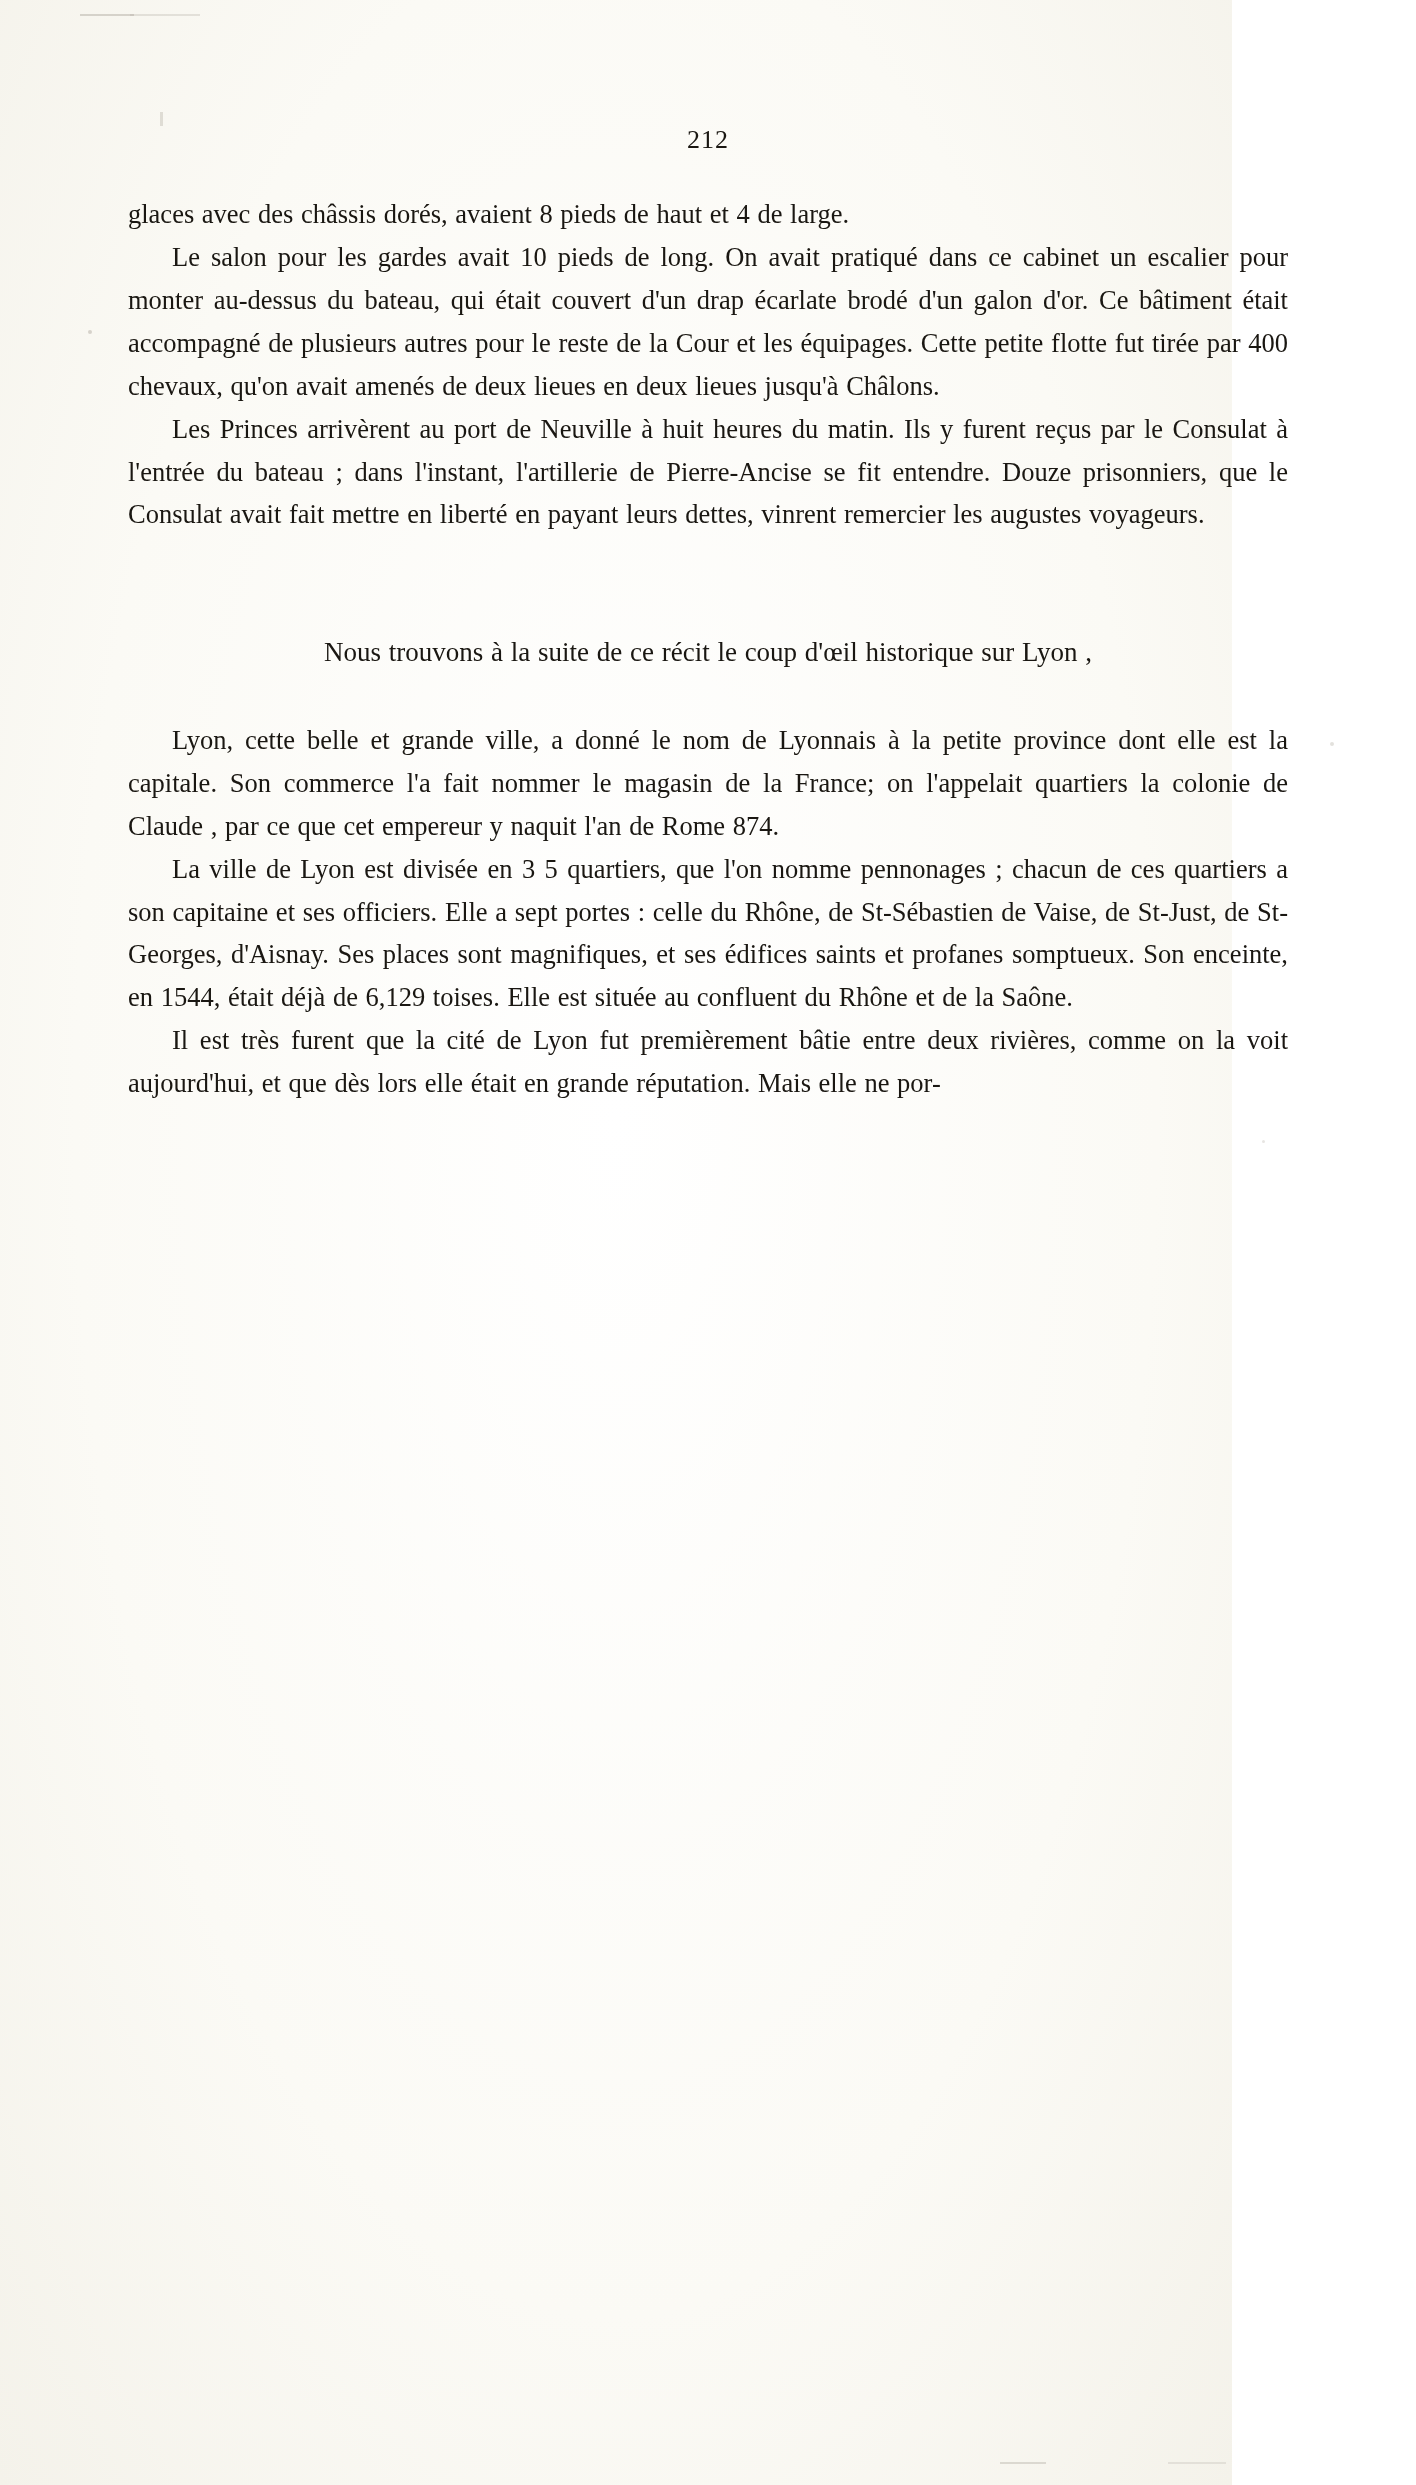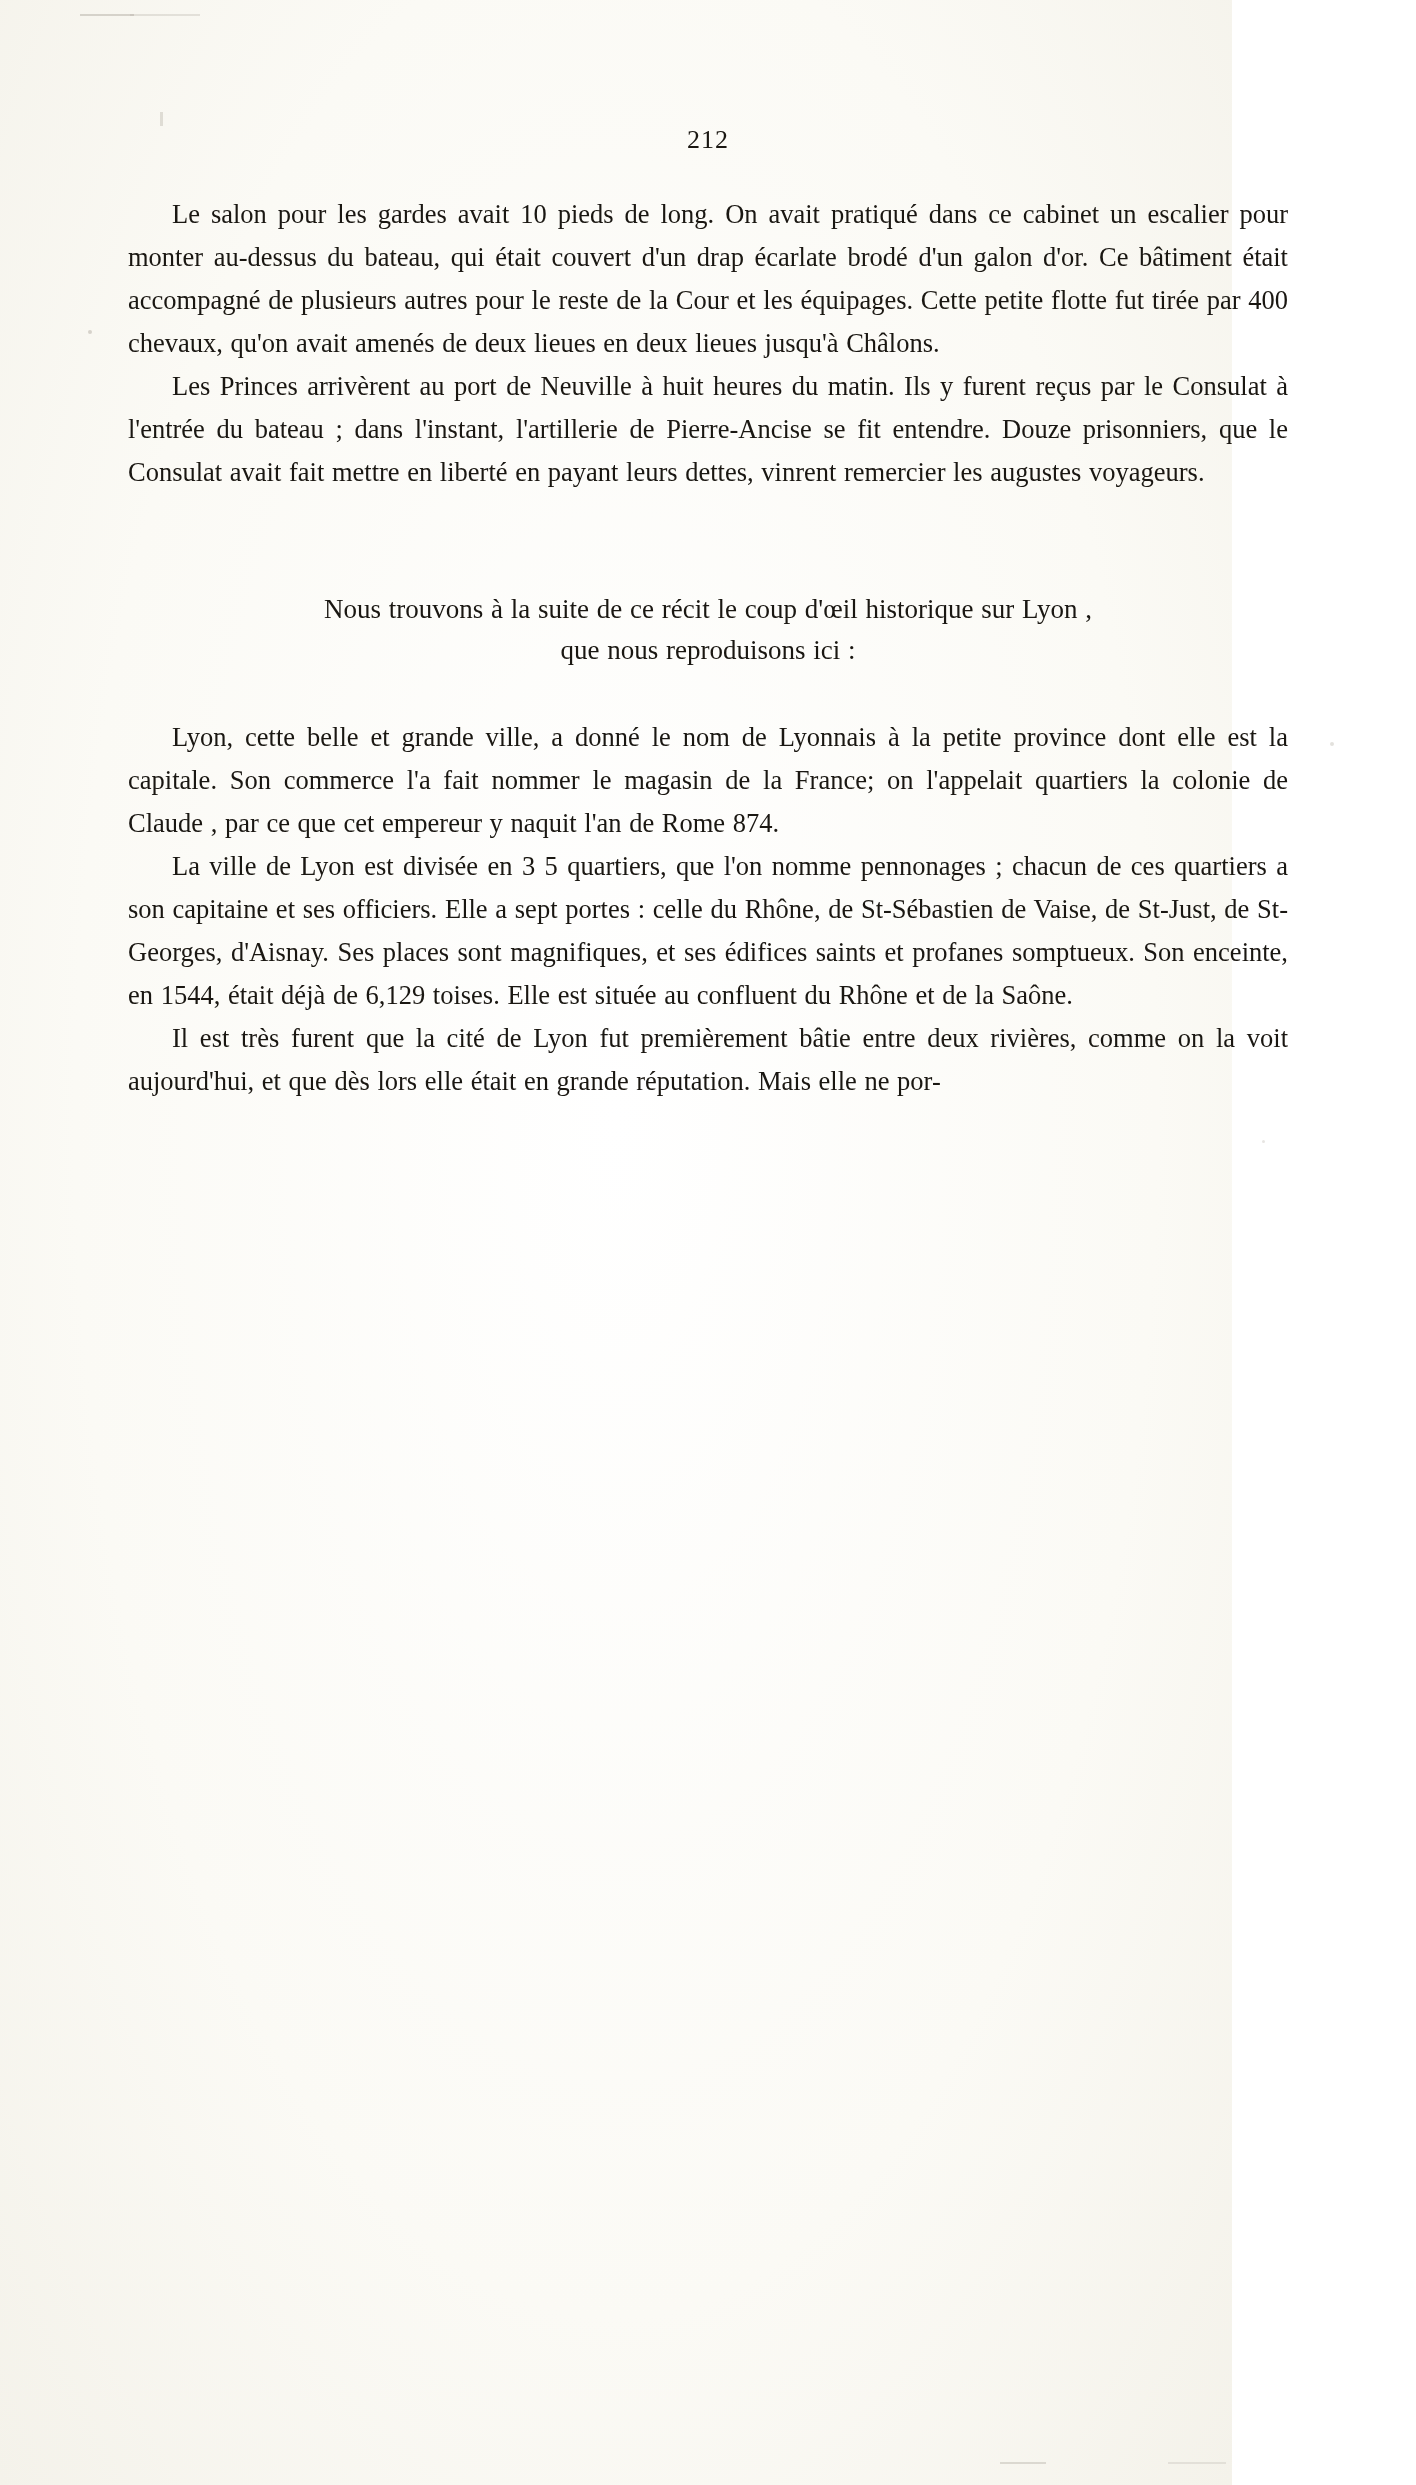--- a/index.html
+++ b/index.html
@@ -101,28 +101,28 @@
   <span class="edge-mark em-left-d"></span>
   <span class="edge-mark em-right-d"></span>
   <span class="edge-mark em-mid-r"></span>
   <span class="edge-mark em-bot-l"></span>
   <span class="edge-mark em-bot-r"></span>
 
   <div class="content">
 
     <div class="folio">212</div>
 
+    <p class="body">glaces avec des châssis dorés, avaient 8 pieds de haut et 4 de large.</p>
     <p class="body indent">Le salon pour les gardes avait 10 pieds de long. On avait pratiqué dans ce cabinet un escalier pour monter au-dessus du bateau, qui était couvert d'un drap écarlate brodé d'un galon d'or. Ce bâtiment était accompagné de plusieurs autres pour le reste de la Cour et les équipages. Cette petite flotte fut tirée par 400 chevaux, qu'on avait amenés de deux lieues en deux lieues jusqu'à Châlons.</p>
     <p class="body indent">Les Princes arrivèrent au port de Neuville à huit heures du matin. Ils y furent reçus par le Consulat à l'entrée du bateau ; dans l'instant, l'artillerie de Pierre-Ancise se fit entendre. Douze prisonniers, que le Consulat avait fait mettre en liberté en payant leurs dettes, vinrent remercier les augustes voyageurs.</p>
 
     <div class="rule-gap"></div>
 
     <div class="note">
       <span>Nous trouvons à la suite de ce récit le coup d'œil historique sur Lyon ,</span>
-      <span class="line2">que nous reproduisons ici :</span>
     </div>
 
     <p class="body indent" id="q1"><span>Lyon, cette belle et grande ville, a donné le nom de Lyonnais à la petite province dont elle est la capitale. Son commerce l'a fait nommer le </span><span class="ital">magasin de la France;</span><span> on l'appelait quartiers </span><span class="ital">la colonie de Claude ,</span><span> par ce que cet empereur y naquit l'an de Rome 874.</span></p>
     <p class="body indent" id="q2"><span>La ville de Lyon est divisée en 3 5 quartiers, que l'on nomme </span><span class="ital">pennonages ;</span><span> chacun de ces quartiers a son capitaine et ses officiers. Elle a sept portes : celle du Rhône, de St-Sébastien de Vaise, de St-Just, de St-Georges, d'Aisnay. Ses places sont magnifiques, et ses édifices saints et profanes somptueux. Son enceinte, en 1544, était déjà de 6,129 toises. Elle est située au confluent du Rhône et de la Saône.</span></p>
     <p class="body indent" id="q3"><span>Il est très furent que la cité de Lyon fut premièrement bâtie entre deux rivières, comme on la voit aujourd'hui, et que dès lors elle était en grande réputation. Mais elle ne por-</span></p>
 
   </div>
 </div>
 
 </body></html>

